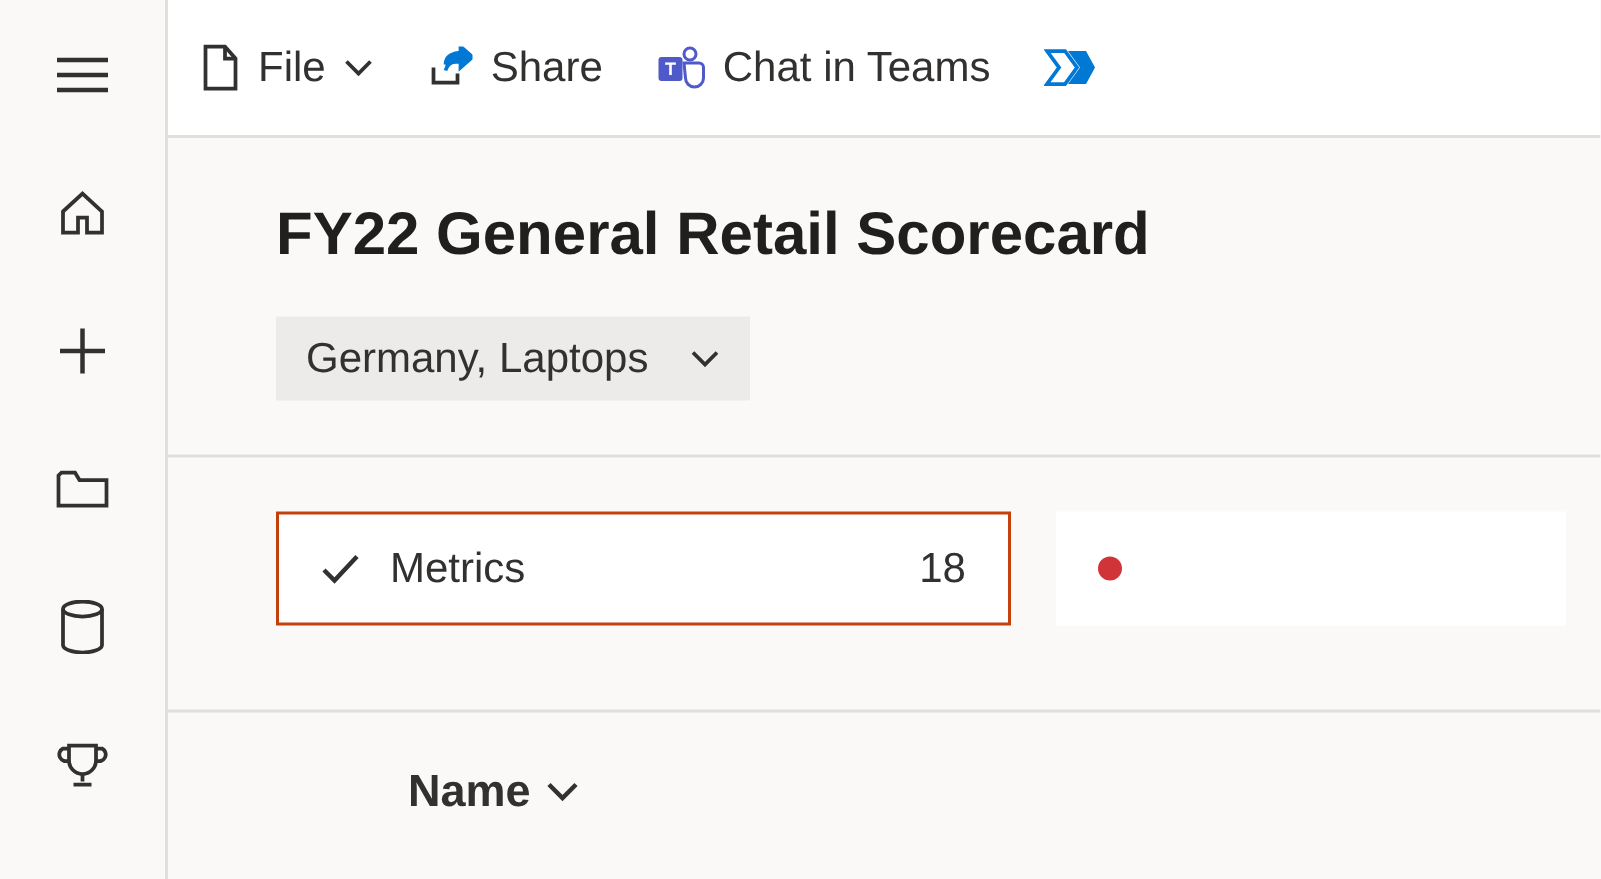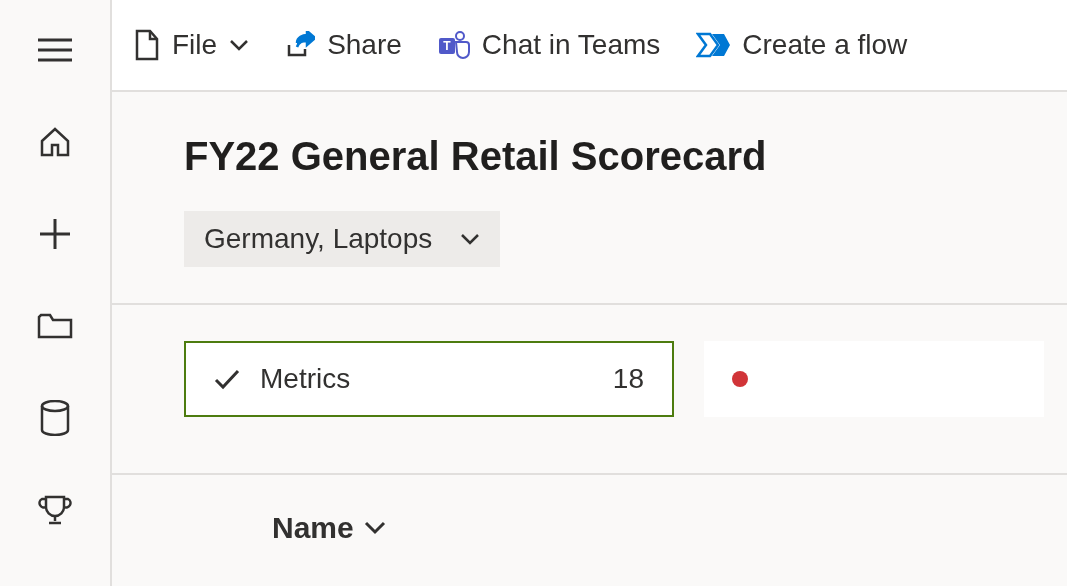--- a/index.html
+++ b/index.html
@@ -82,21 +82,21 @@
       background: #ffffff;
       padding: 20px 28px;
       display: flex;
       align-items: center;
       gap: 20px;
       font-size: 28px;
       cursor: pointer;
       min-width: 340px;
     }
     .card.active {
-      border: 2px solid #4d7c0f;
+      border: 2px solid #c2410c;
     }
     .card .count {
       margin-left: auto;
       font-size: 28px;
     }
     .red-dot {
       width: 16px;
       height: 16px;
       border-radius: 50%;
       background: #d13438;
@@ -194,21 +194,20 @@
       </span>
       <span>Chat in Teams</span>
     </div>
     <div class="toolbar-item">
       <span>
         <svg width="34" height="26" viewBox="0 0 34 26" fill="none">
           <path d="M2 2 L14 2 L22 13 L14 24 L2 24 L10 13 Z" stroke="#0078d4" stroke-width="2.5"></path>
           <path d="M16 2 L28 2 L34 13 L28 24 L16 24 L24 13 Z" fill="#0078d4"></path>
         </svg>
       </span>
-      <span>Create a flow</span>
     </div>
   </div>
 
   <div class="header-area">
     <h1 class="page-title">FY22 General Retail Scorecard</h1>
     <div class="filter-chip">
       <span>Germany, Laptops</span>
       <span>
         <svg width="20" height="12" viewBox="0 0 20 12" stroke="#323130" stroke-width="2.5" fill="none">
           <path d="M2 2 L10 10 L18 2"></path>

